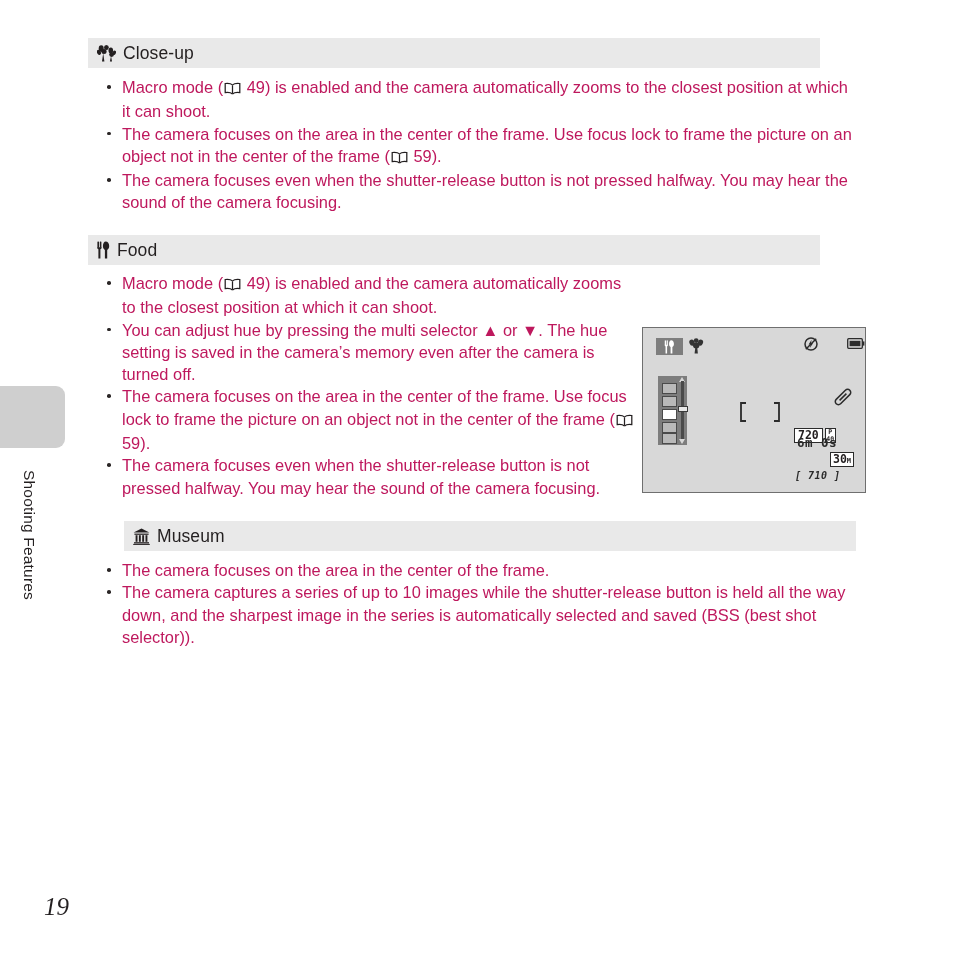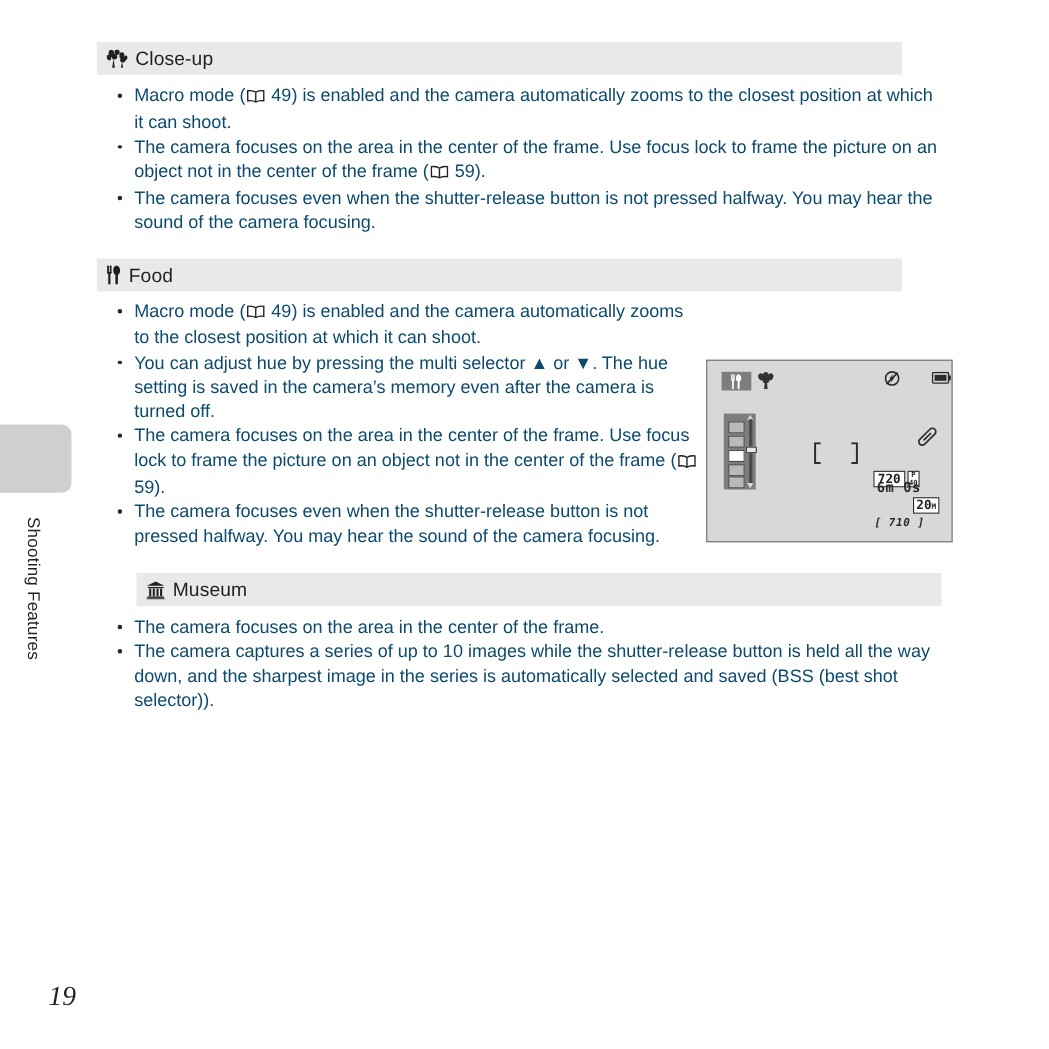--- a/index.html
+++ b/index.html
@@ -34,21 +34,21 @@
     background:#e9e9e9;
     display:flex; align-items:center;
     padding-left:9px; box-sizing:border-box;
   }
   .sec-head .htext {
     font-size:17.5px; color:#231f20; letter-spacing:.1px;
   }
   .hicon { display:inline-block; margin-right:7px; line-height:0; }
 
   
-  .bullets { position:absolute; font-size:16.4px; line-height:22.3px; color:#0c4a6e; }
+  .bullets { position:absolute; font-size:16.4px; line-height:22.3px; color:#be185d; }
   .bullets .li { position:relative; padding-left:23px; margin-bottom:0px; }
   .bullets .li .dot {
     position:absolute; left:8px; top:9px;
     width:3.6px; height:3.6px; border-radius:50%;
     background:#2a2626;
   }
   .bk { display:inline-block; vertical-align:-2px; margin:0 1px; }
 
   
   .lcd {
@@ -280,21 +280,21 @@
       <span class="mv-720">720</span>
       <span class="mv-fps">
         <i>P</i>
         <i>40</i>
       </span>
     </div>
 
     <div class="lcd-txt rec-time">6m 0s</div>
 
     <div class="isz">
-      <b>20</b>
+      <b>30</b>
         <s>M</s>
     </div>
 
     <div class="lcd-txt shots">[ 710 ]</div>
   </div>
 </div>
 
 <div class="sec-head" style="top:521px;margin-left:36px;">
   <span class="hicon">
     <svg width="17" height="17" viewBox="0 0 17 17">

